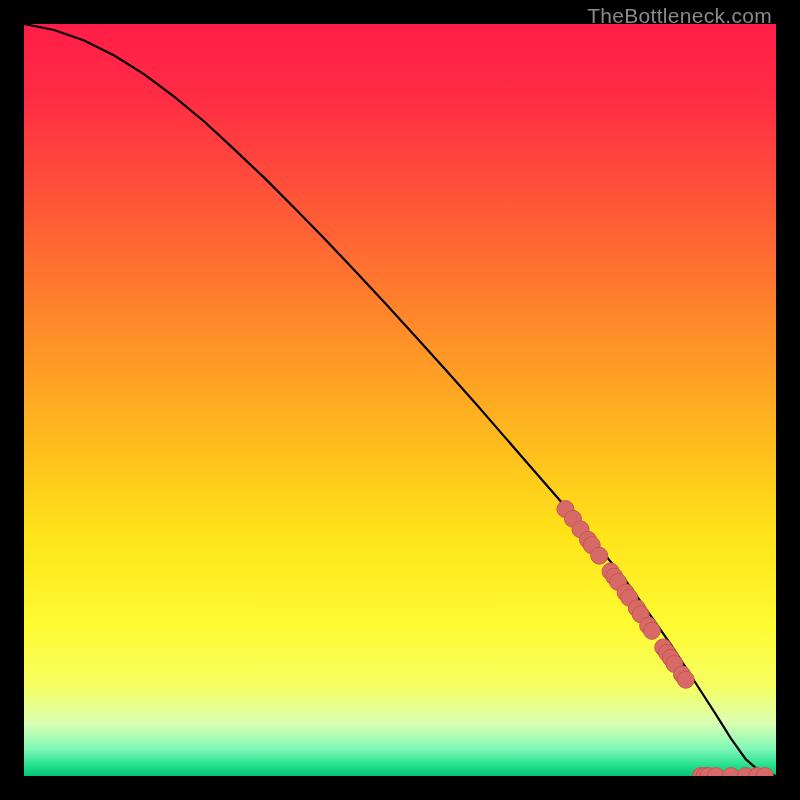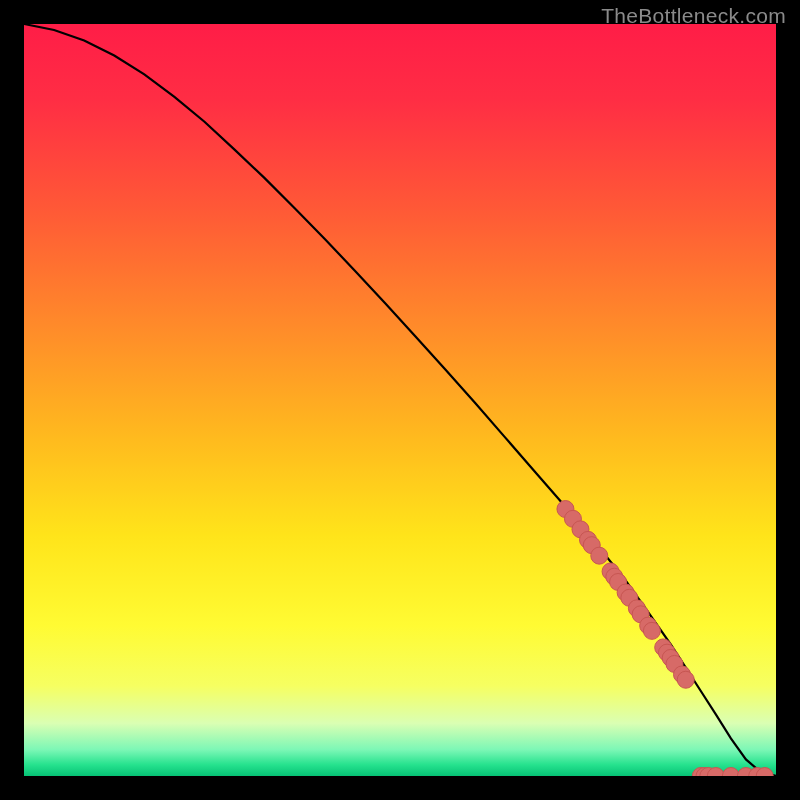--- a/index.html
+++ b/index.html
@@ -15,21 +15,21 @@
     position: absolute;
     left: 24px;
     top: 24px;
     width: 752px;
     height: 752px;
     background: #000;
   }
   .watermark {
     position: absolute;
     top: 4px;
-    right: 14px;
+    right: 28px;
     color: #8a8a8a;
     font-size: 21px;
     font-weight: 400;
     letter-spacing: 0.3px;
   }
   svg {
     position: absolute;
     left: 0;
     top: 0;
     width: 752px;

